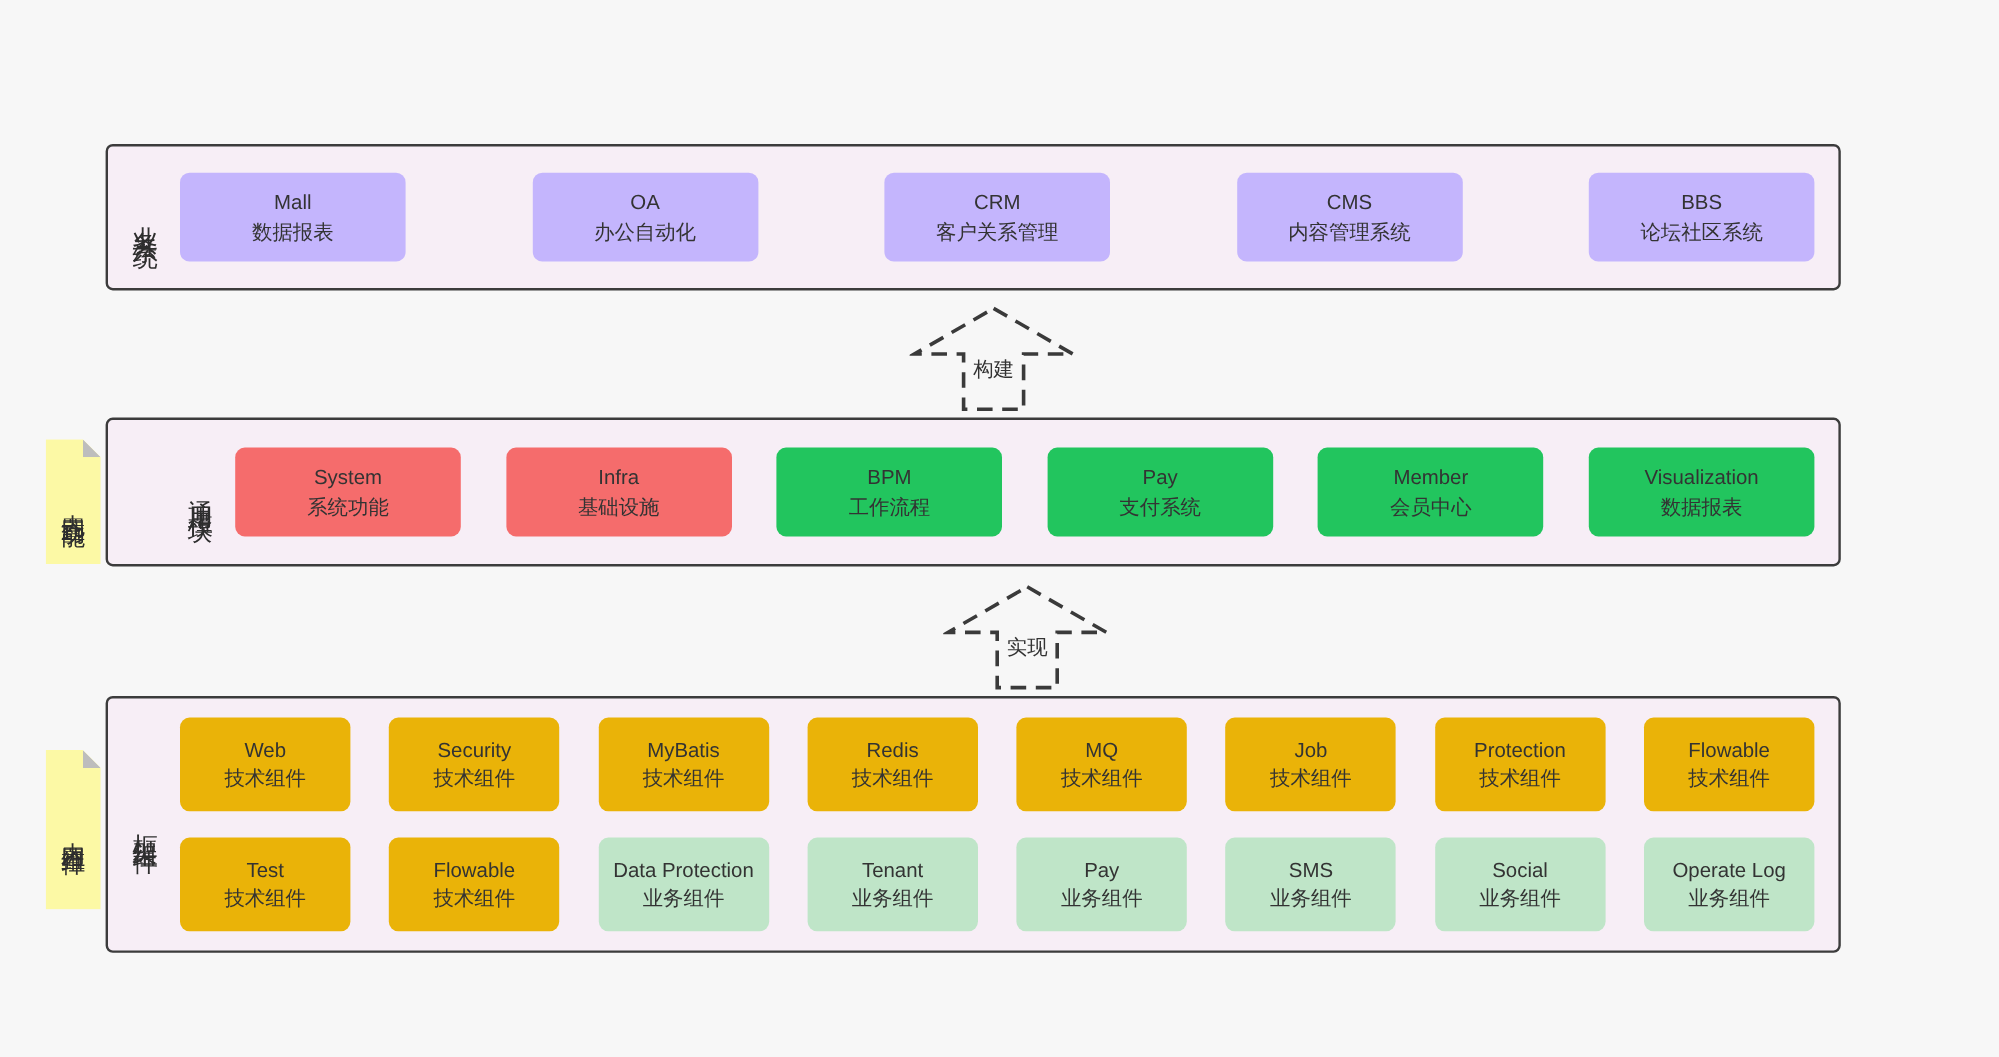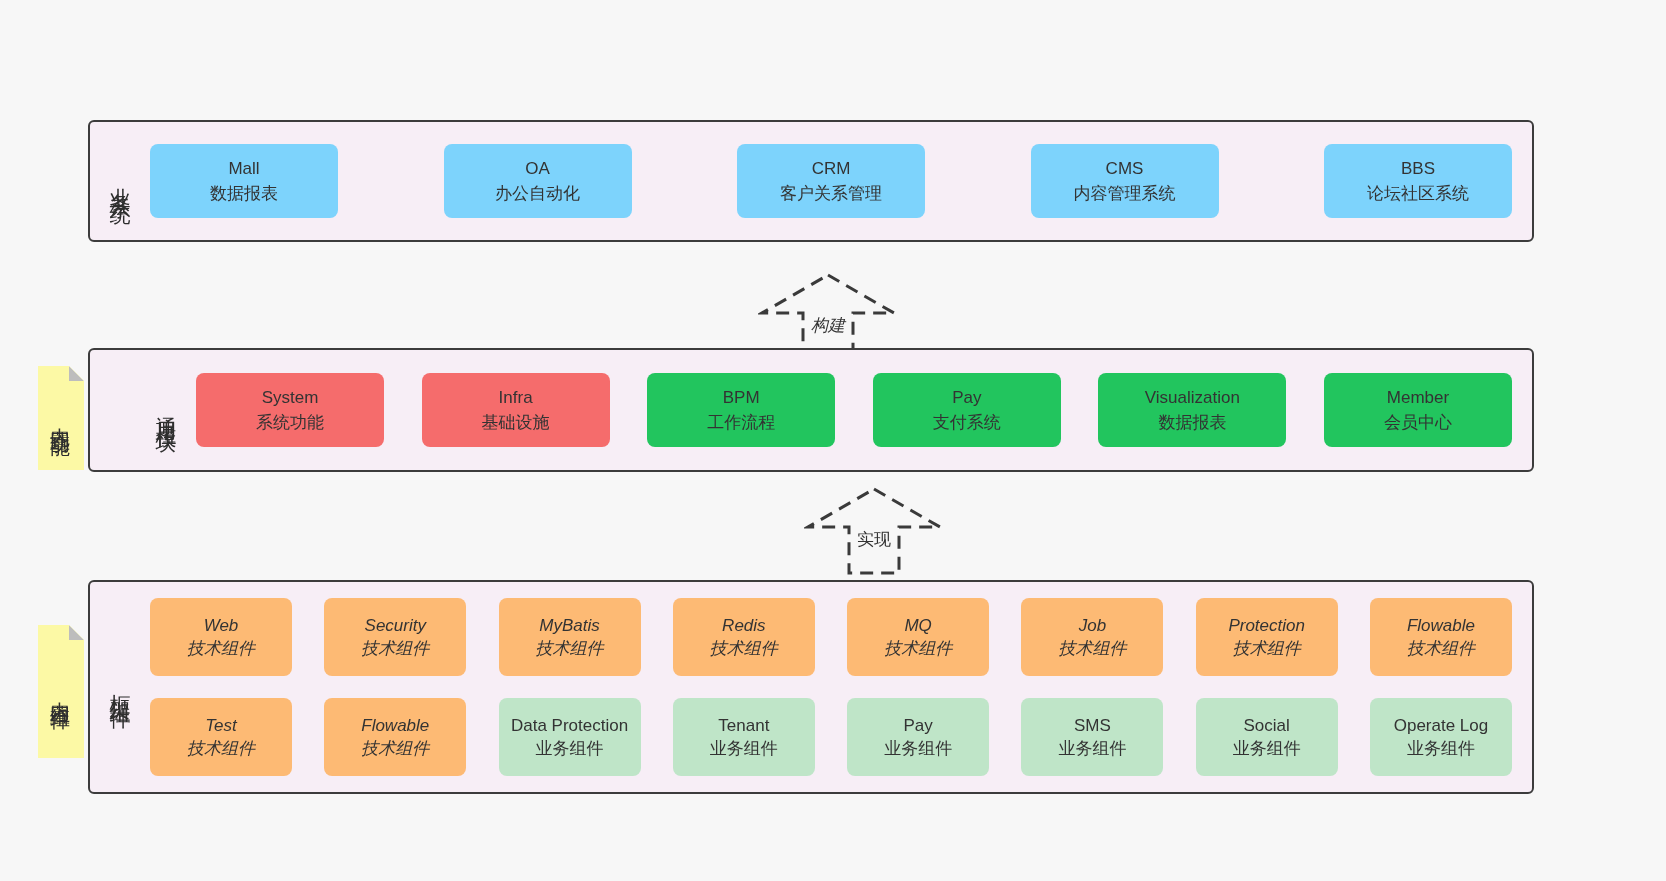--- a/index.html
+++ b/index.html
@@ -38,24 +38,24 @@
   .row{display:flex;justify-content:space-between;}
 
   .box{
     box-sizing:border-box;border-radius:8px;
     display:flex;flex-direction:column;justify-content:center;
     text-align:center;font-size:17px;line-height:1.5;color:#333;
   }
   .panel-top .box,.panel-mid .box{width:188px;height:74px;padding:0 8px;}
   .panel-bottom .box{width:142px;height:78px;padding:0 11px;line-height:1.38;}
 
-  .blue{background:#7dd3fc;}
+  .blue{background:#c4b5fd;}
   .red{background:#f56c6c;}
   .pink{background:#22c55e;}
-  .gdark{background:#fdba74;font-style:italic;}
+  .gdark{background:#eab308;}
   .glight{background:#bfe5c8;}
 
   
   .tag{
     position:absolute;left:38px;width:46px;z-index:2;
     background:#fcf9a5;
     display:flex;align-items:center;justify-content:center;
     clip-path:polygon(0 0,calc(100% - 15px) 0,100% 15px,100% 100%,0 100%);
   }
   .tag1{top:366px;height:104px;}
@@ -64,22 +64,22 @@
     writing-mode:vertical-rl;text-orientation:upright;
     font-size:20px;letter-spacing:3px;color:#2e2e2e;white-space:nowrap;
   }
   .tag-fold{
     position:absolute;top:0;right:0;width:15px;height:15px;
     background:#bdbdbd;clip-path:polygon(0 0,100% 100%,0 100%);
   }
 
   
   .arrow{position:absolute;width:140px;height:90px;}
-  .arrow1{left:758px;top:272px;font-style:italic;}
-  .arrow2{left:804px;top:486px;text-decoration:underline;}
+  .arrow1{left:758px;top:254px;}
+  .arrow2{left:786px;top:486px;text-decoration:underline;}
   .arrow svg{display:block;width:140px;height:90px;}
   .arrow-label{
     position:absolute;left:50%;top:42px;transform:translateX(-50%);
     font-size:17px;color:#333;background:#f7f7f7;padding:0 3px;white-space:nowrap;
   }
 </style>
 </head>
 <body>
 
 <div class="canvas">
@@ -135,26 +135,26 @@
       </div>
       <div class="box pink">
         <div>BPM</div>
         <div>工作流程</div>
       </div>
       <div class="box pink">
         <div>Pay</div>
         <div>支付系统</div>
       </div>
       <div class="box pink">
+        <div>Member</div>
+        <div>会员中心</div>
+      </div>
+      <div class="box pink">
         <div>Visualization</div>
         <div>数据报表</div>
-      </div>
-      <div class="box pink">
-        <div>Member</div>
-        <div>会员中心</div>
       </div>
     </div>
   </div>
 
   <div class="arrow arrow2">
     <svg viewBox="0 0 140 90">
       <polygon points="70,3 136,41 95,41 95,87 45,87 45,41 4,41" fill="none" stroke="#3a3a3a" stroke-width="3" stroke-dasharray="13 8"></polygon>
     </svg>
     <span class="arrow-label">实现</span>
   </div>

